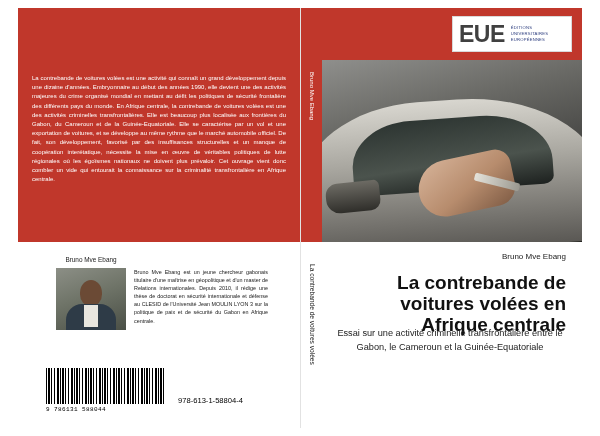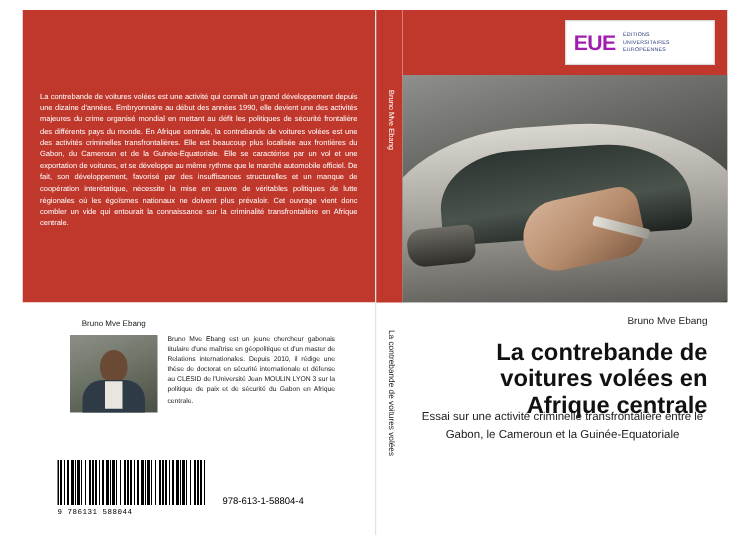--- a/index.html
+++ b/index.html
@@ -229,22 +229,22 @@
     background: #ffffff;
     border: 1px solid #d9d9d9;
     display: flex;
     align-items: center;
     padding-left: 6px;
     box-sizing: border-box;
   }
   .logo-mark {
     font-family: "Liberation Sans", sans-serif;
     font-weight: bold;
-    font-size: 17px;
-    color: #a21caf;
+    font-size: 23px;
+    color: #404040;
     letter-spacing: -0.5px;
     line-height: 1;
   }
   .logo-words {
     margin-left: 6px;
     font-size: 4.2px;
     line-height: 6px;
     color: #2b3c7e;
     letter-spacing: 0.2px;
   }

